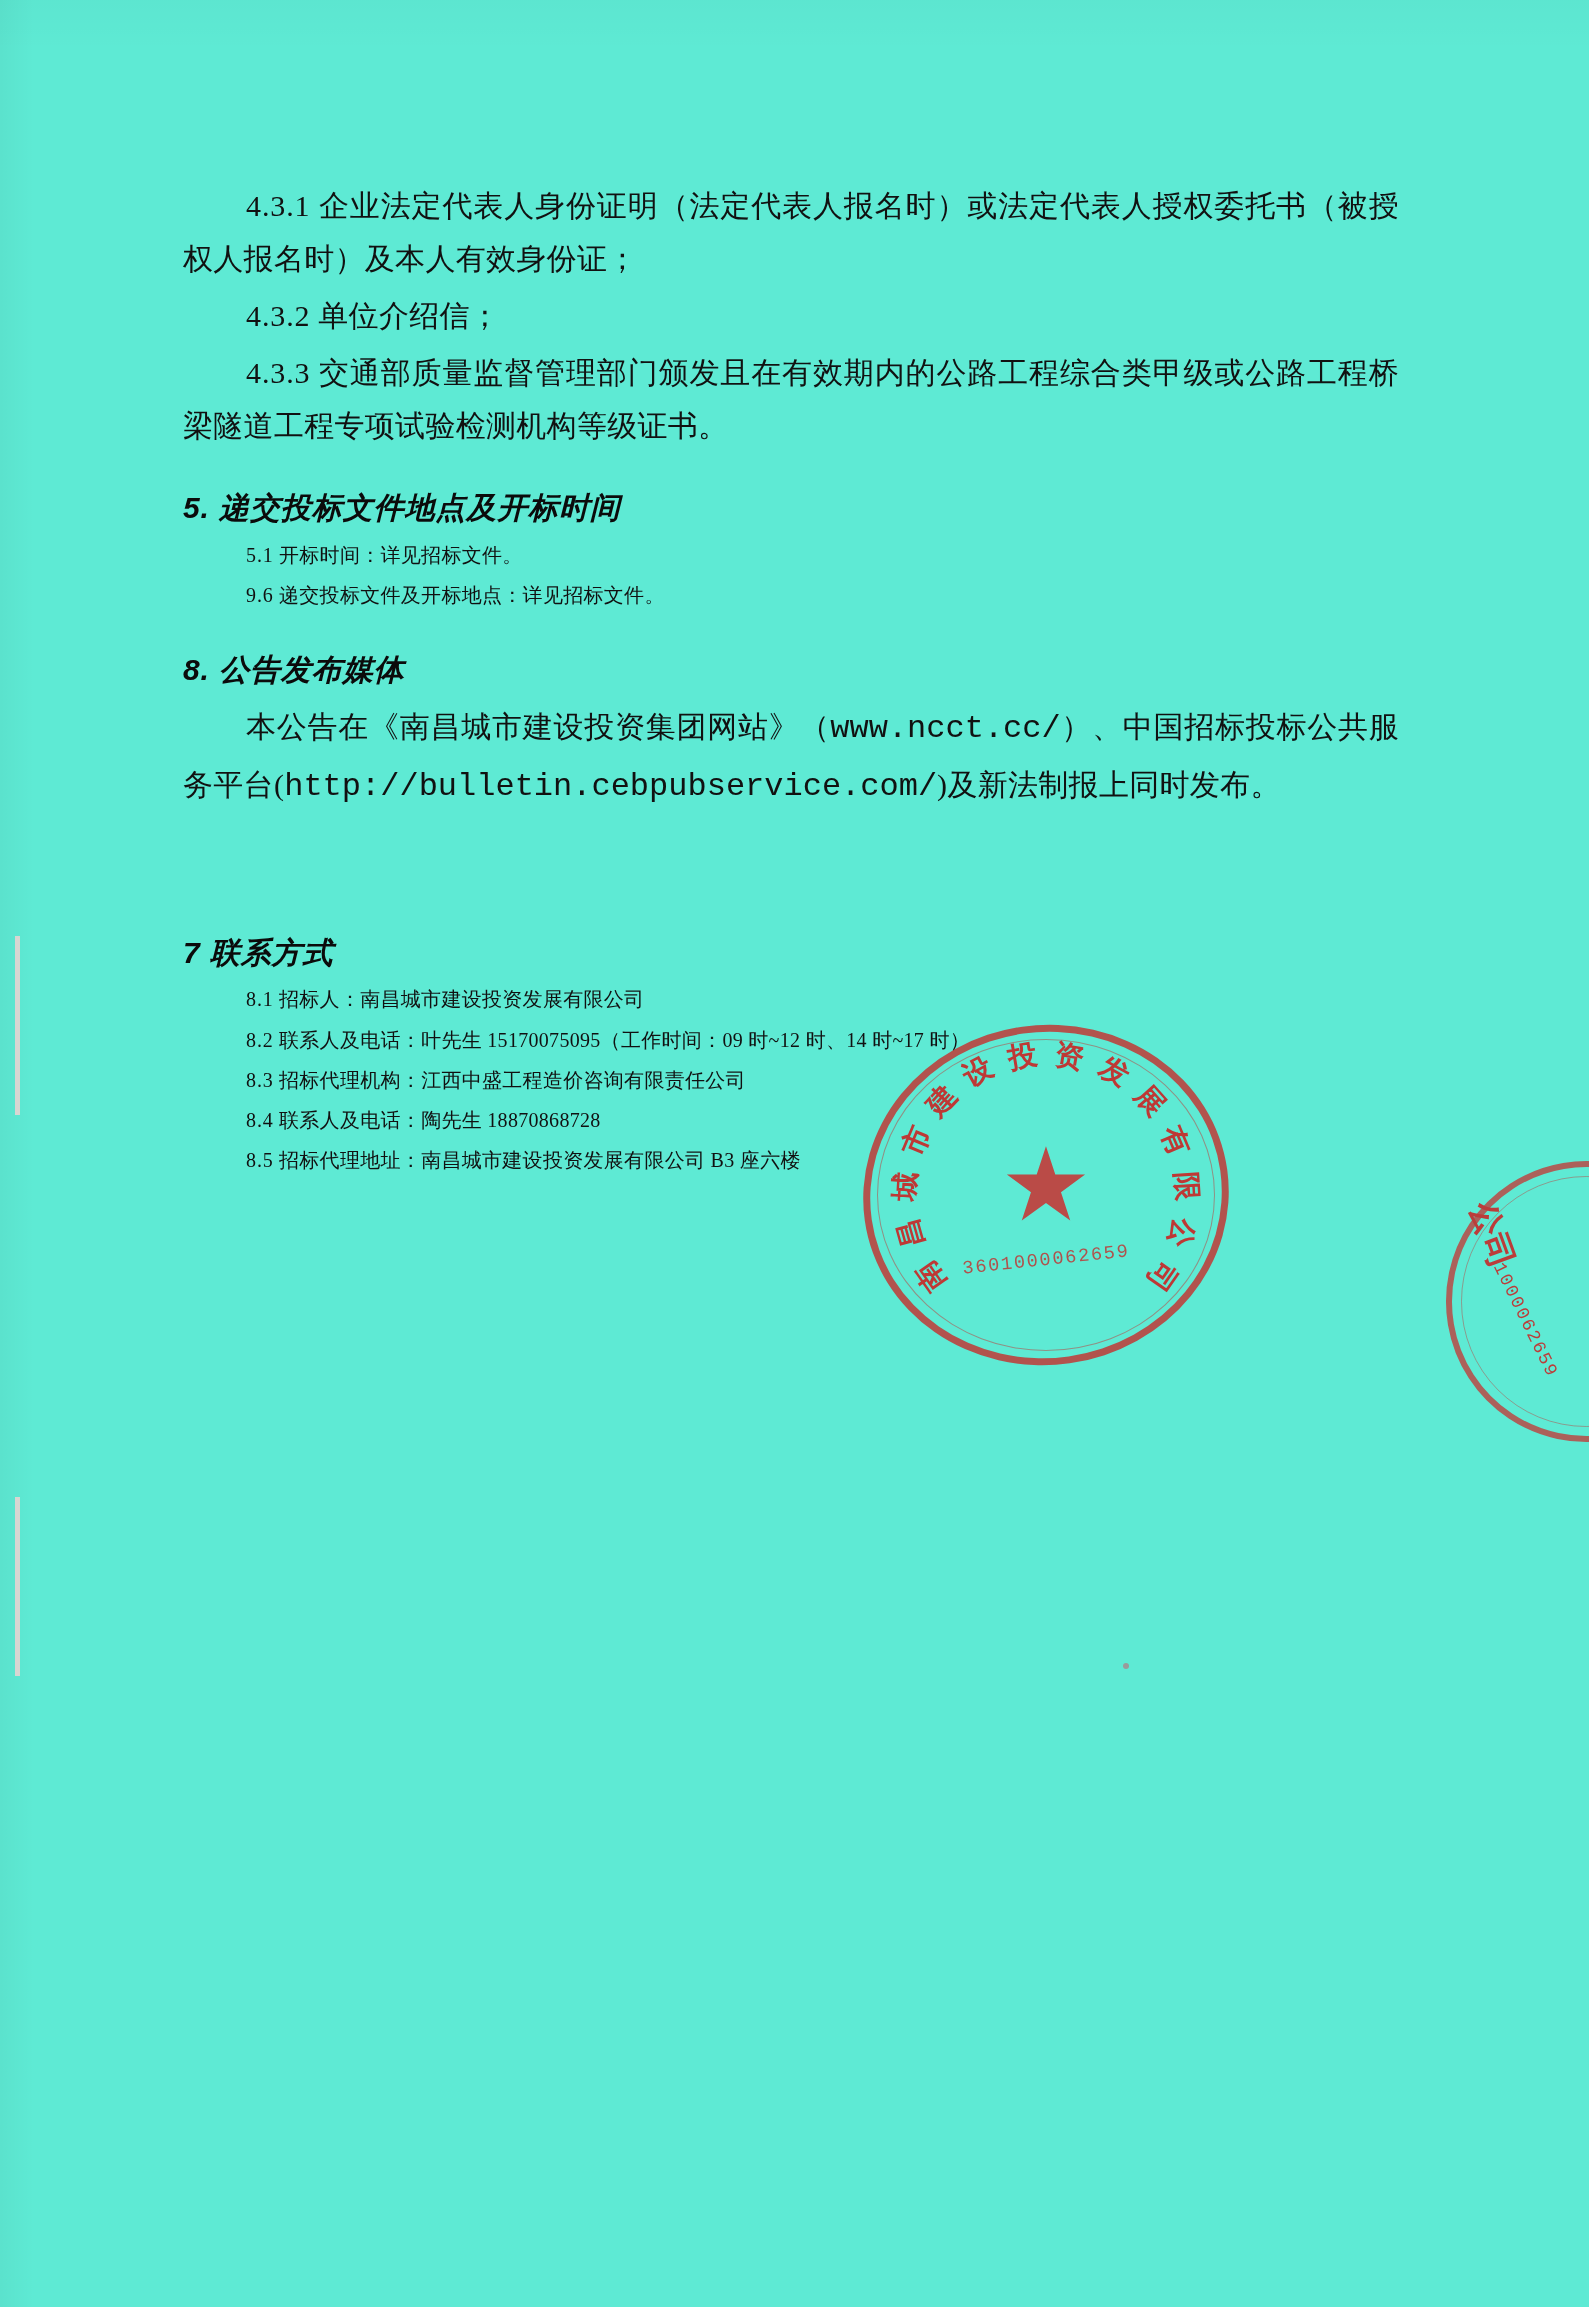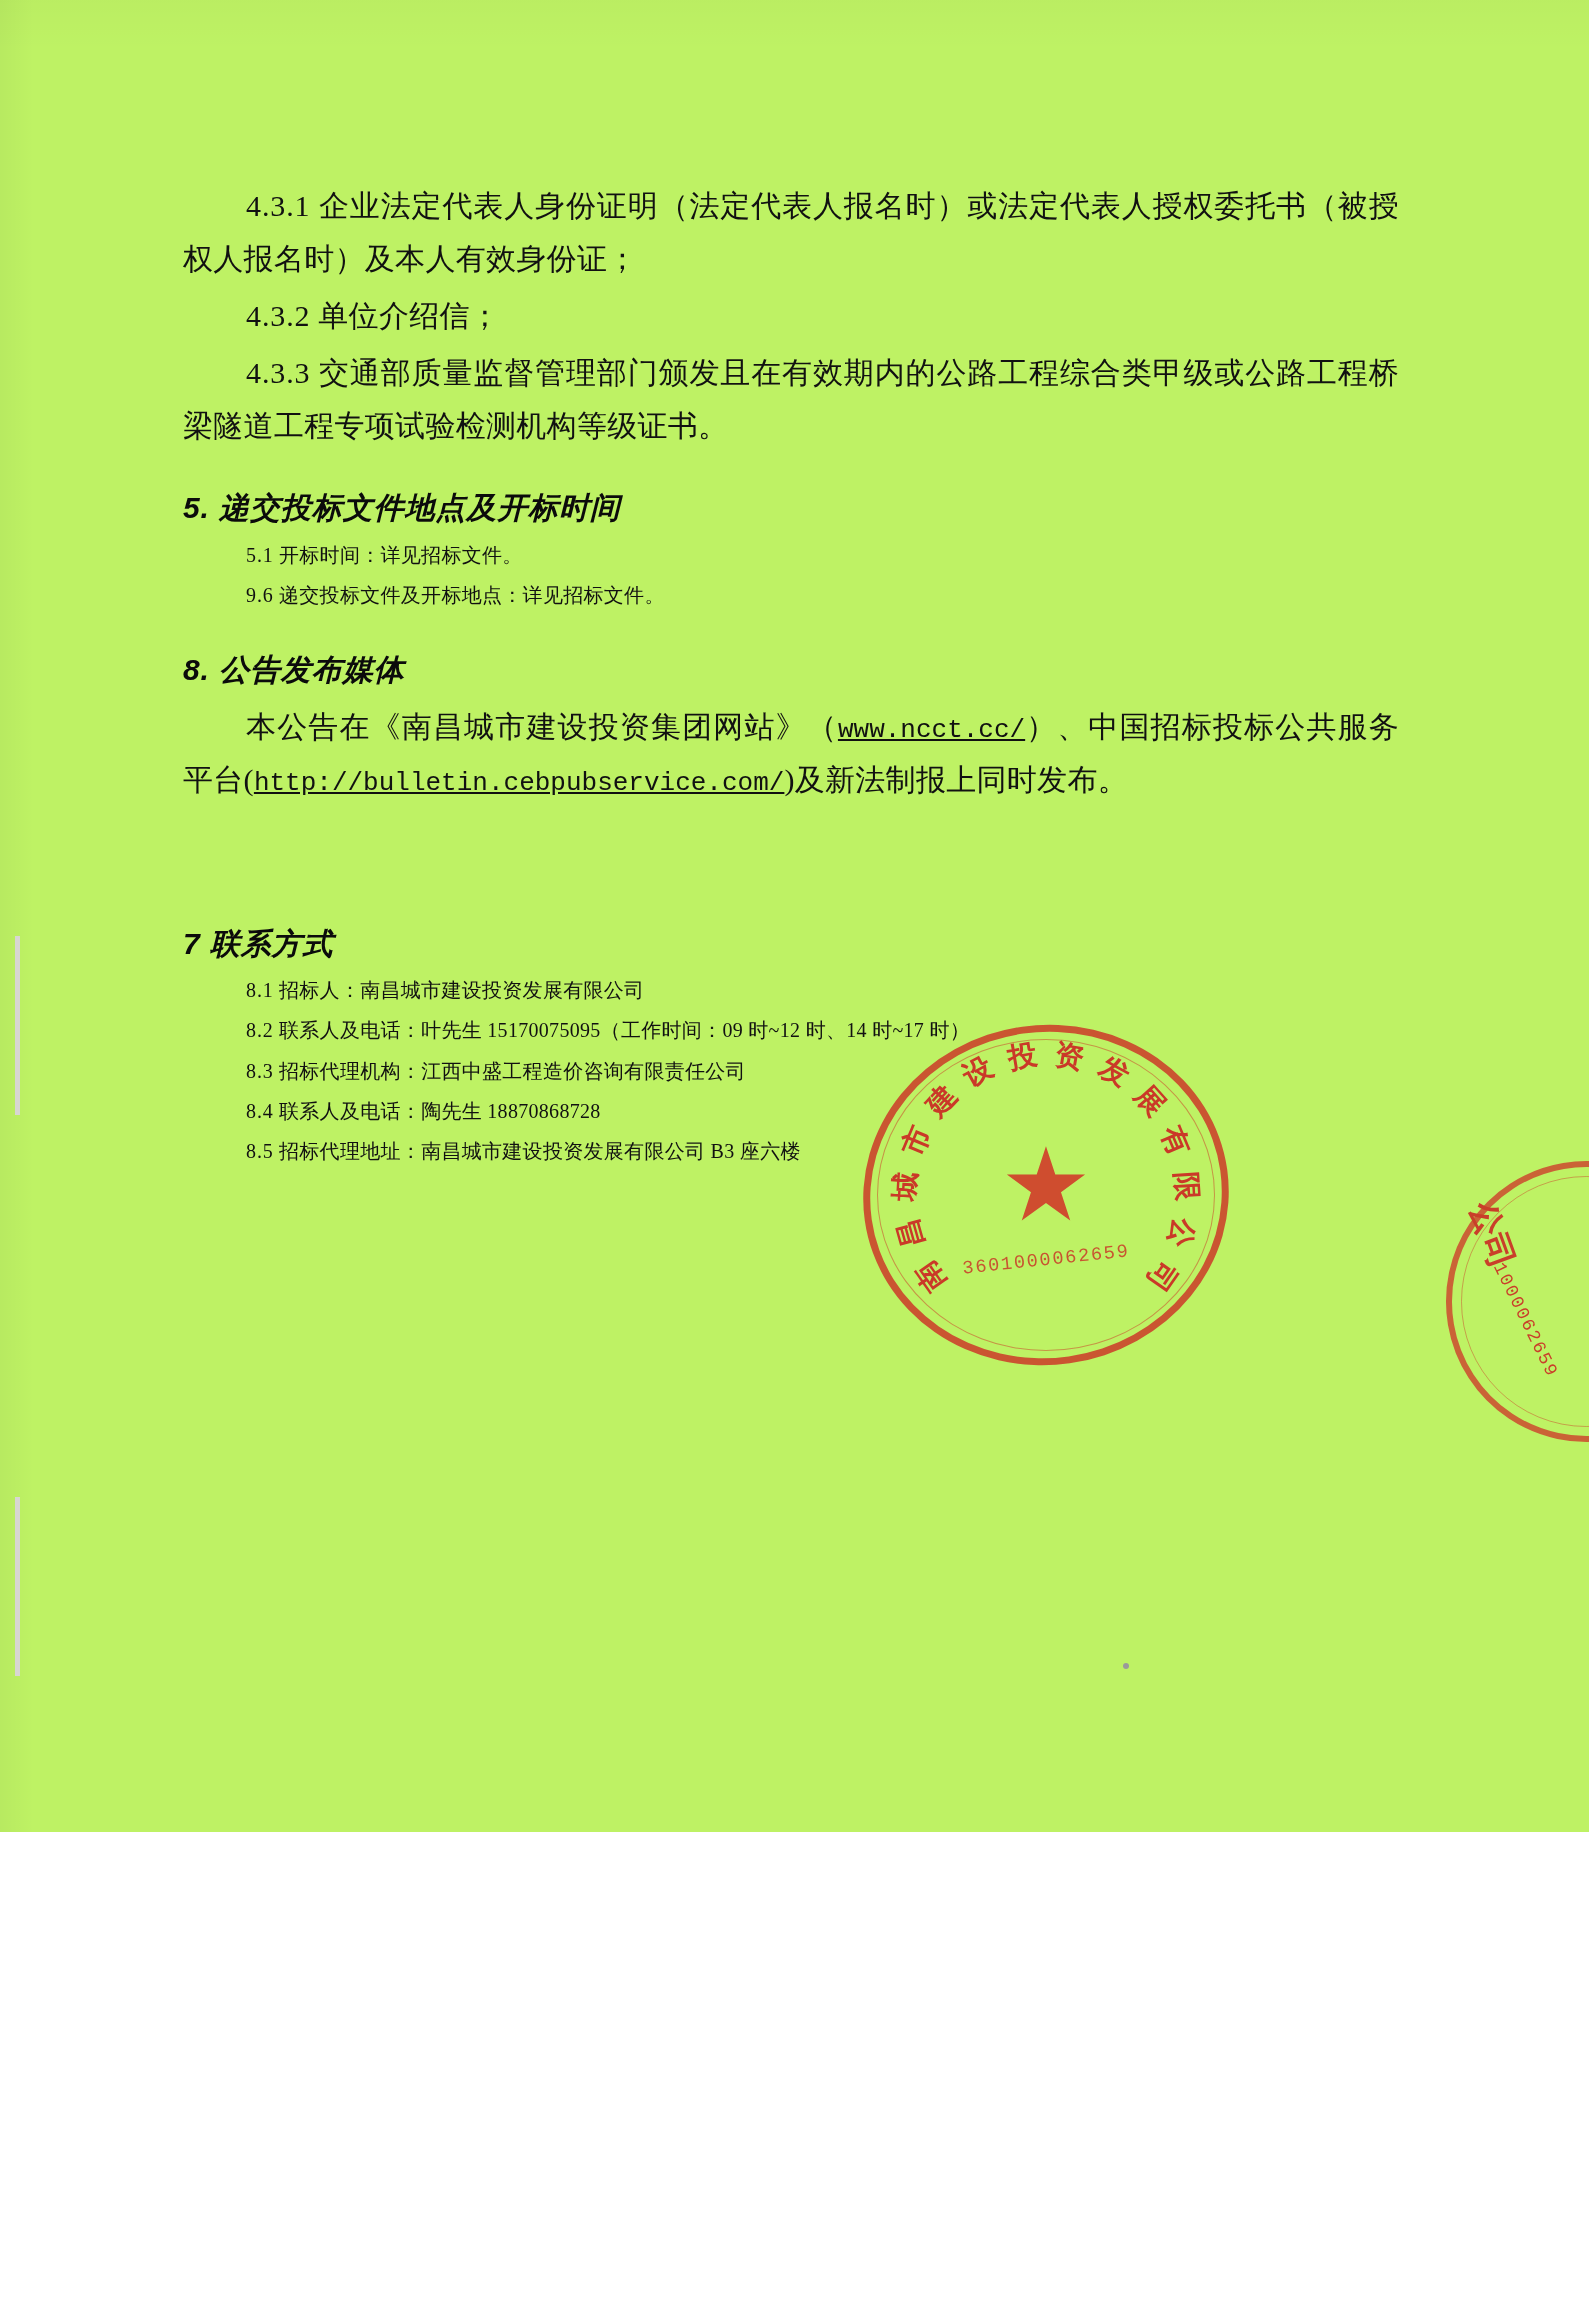--- a/index.html
+++ b/index.html
@@ -6,22 +6,22 @@
     margin: 0;
     padding: 0;
     background: #ffffff;
   }
   body {
     font-family: "Liberation Serif", serif;
   }
   .page {
     position: relative;
     width: 1589px;
-    height: 1832px;
-    background: #bef264;
+    height: 2307px;
+    background: #5eead4;
     overflow: hidden;
   }
   
   .paper-tint {
     position: absolute;
     inset: 0;
     background:
       linear-gradient(to right, rgba(0,0,0,0.035) 0px, rgba(0,0,0,0.0) 34px),
       linear-gradient(to bottom, rgba(0,0,0,0.02) 0px, rgba(0,0,0,0.0) 51px);
     pointer-events: none;
@@ -61,23 +61,22 @@
     letter-spacing: 0.9px;
     font-family: "Liberation Sans", sans-serif;
     font-style: italic;
   }
   .gap-small { height: 10.2px; }
   .gap-med { height: 29px; }
   .gap-big { height: 63px; }
 
   .mono {
     font-family: "Liberation Mono", monospace;
-    font-size: 26px;
+    font-size: 32px;
     letter-spacing: 0px;
-    text-decoration: underline;
   }
   .sub {
     font-size: 20px;
     line-height: 1.75;
     color: #111;
     margin: 0 0 5.1px 0;
     padding-left: 63px;
     letter-spacing: 0.3px;
   }
 

